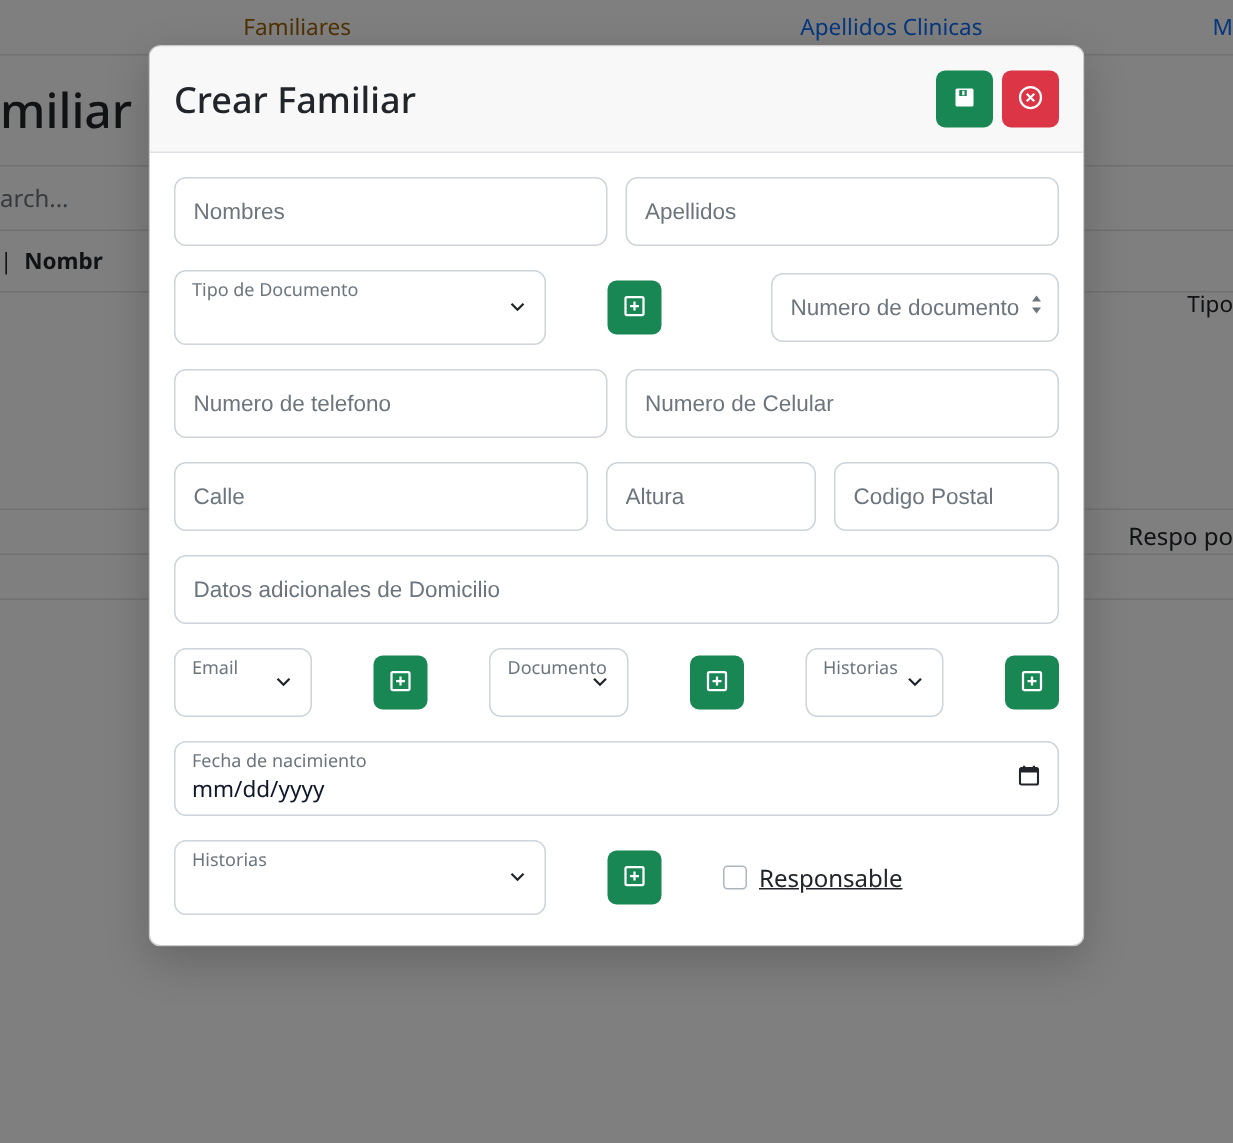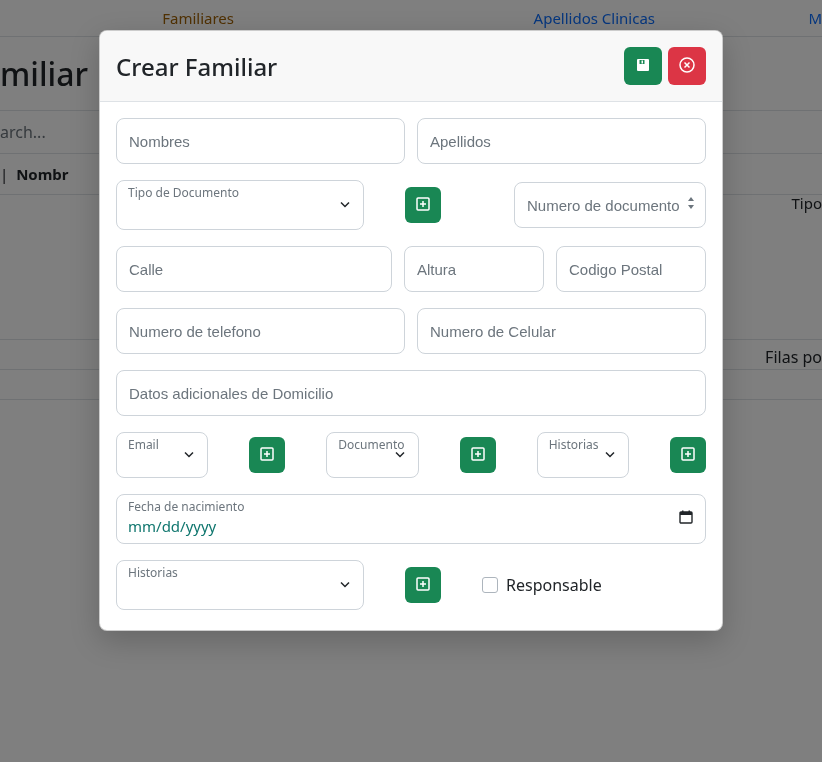--- a/index.html
+++ b/index.html
@@ -124,27 +124,27 @@
 
     .form-select .caret,
     .caret {
       position:absolute;
       right:12px; top:50%; transform:translateY(-50%);
       pointer-events:none;
     }
     .form-number-wrap{ position:relative; flex:1;padding-left:32px; }
     .spinner-icon{ position:absolute; right:10px; top:50%; transform:translateY(-50%); pointer-events:none; }
 
-    .checkbox-wrap{ display:flex; align-items:center; gap:8px; }
+    .checkbox-wrap{ display:flex; align-items:center; gap:8px;text-decoration:underline; }
     .checkbox {
       width:16px;height:16px;border:1px solid #adb5bd;border-radius:3px;background:#fff;cursor:pointer;
     }
 
     .date-wrap{ position:relative; flex:1;}
-    .date-val{ position:absolute; left:12px; bottom:8px; font-size:15px; color:#0f766e; pointer-events:none;}
+    .date-val{ position:absolute; left:12px; bottom:8px; font-size:15px; color:#0f172a; pointer-events:none;}
     .date-icon{ position:absolute; right:12px; top:50%; transform:translateY(-50%); pointer-events:none;}
   </style>
 </head>
 <body>
 
 <div>
   <div class="bg-tabs">
     <div class="bg-tab active">Familiares</div>
     <div class="bg-tab">Apellidos Clinicas</div>
     <div class="bg-tab" style="flex:0 0 20px;text-align:right;padding-right:0">M</div>
@@ -152,21 +152,21 @@
   <div class="bg-title">miliar</div>
   <div class="bg-search">arch...</div>
   <div class="bg-thead">
     <span>|</span>
     <b><span style="margin-left:4px">Nombr</span></b>
     <span class="bg-col-r" style="top:193px">Tipo</span>
   </div>
   <div style="height:115px"></div>
   <div class="bg-row"></div>
   <div class="bg-row" style="position:relative">
-     <span class="bg-col-r" style="top:6px">Filas po</span>
+     <span class="bg-col-r" style="top:6px">Respo po</span>
   </div>
   <div class="bg-row"></div>
 </div>
 
 <div class="backdrop">
   <div class="modal">
     <div class="modal-header">
       <div class="modal-title">Crear Familiar</div>
       <div class="hdr-actions">
         <button class="btn-icon btn-green">
@@ -220,28 +220,28 @@
              <svg width="10" height="16" viewBox="0 0 10 16" fill="#6c757d">
                 <path d="M5 2 L8 6 H2 Z"></path>
                 <path d="M5 14 L2 10 H8 Z"></path>
               </svg>
           </span>
         </div>
       </div>
 
 
       <div class="row">
+        <div class="fcol"><input class="form-control" placeholder="Numero de telefono" style=""></div>
+        <div class="fcol"><input class="form-control" placeholder="Numero de Celular" style=""></div>
+      </div>
+
+      <div class="row">
         <div class="fcol"><input class="form-control" placeholder="Calle" style=""></div>
         <div style="flex:0 0 140px"><input class="form-control" placeholder="Altura" style=""></div>
         <div style="flex:0 0 150px"><input class="form-control" placeholder="Codigo Postal" style=""></div>
-      </div>
-
-      <div class="row">
-        <div class="fcol"><input class="form-control" placeholder="Numero de telefono" style=""></div>
-        <div class="fcol"><input class="form-control" placeholder="Numero de Celular" style=""></div>
       </div>
 
       <div class="row">
         <div class="fcol"><input class="form-control" placeholder="Datos adicionales de Domicilio" style=""></div>
       </div>
 
       <div class="row align-center">
         <div class="float-group small-h" style="flex:1">
           <div class="form-select"></div>
           <span class="float-label">Email</span>

